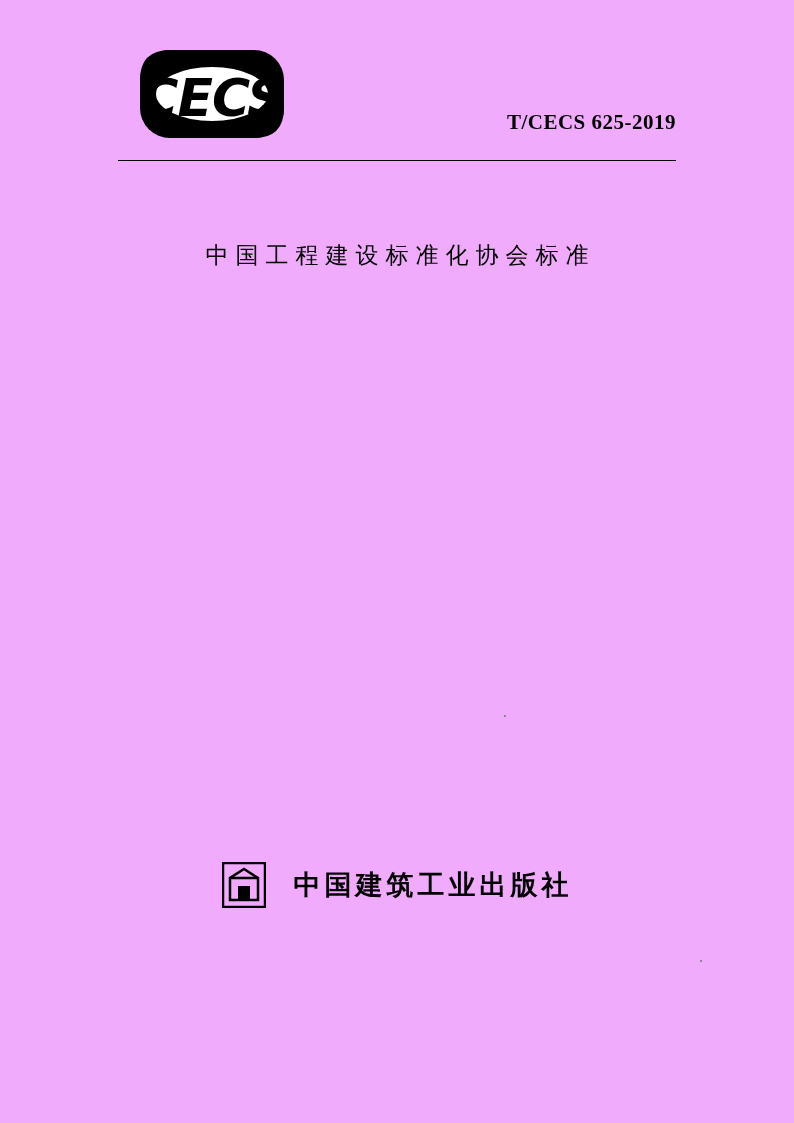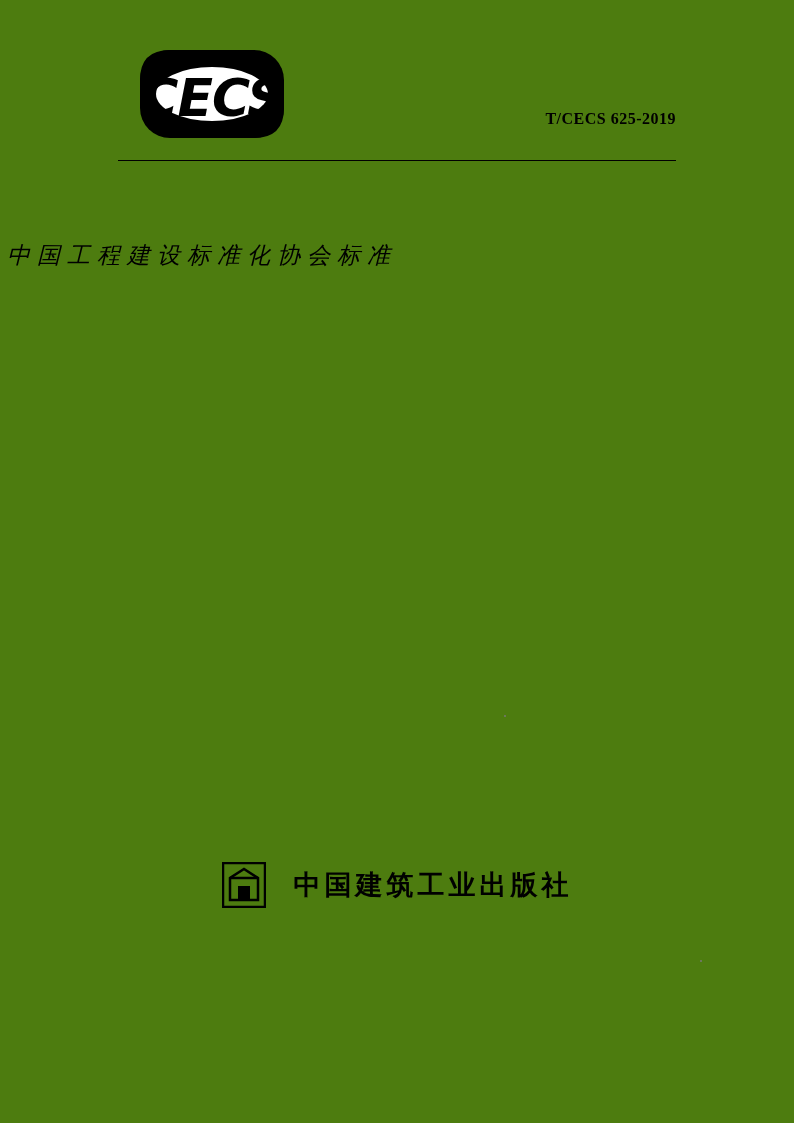--- a/index.html
+++ b/index.html
@@ -13,21 +13,21 @@
     font-family: "Liberation Serif", serif;
     color: #000000;
     position: relative;
     overflow: hidden;
   }
 
   .page {
     position: relative;
     width: 794px;
     height: 1123px;
-    background: #4d7c0f;
+    background: #f0abfc;
   }
 
   
   .header {
     position: absolute;
     left: 118px;
     top: 48px;
     width: 558px;
     height: 108px;
   }
@@ -39,47 +39,46 @@
     height: 92px;
   }
   .logo svg { display: block; }
 
   .std-number {
     position: absolute;
     right: 0px;
     top: 62px;
     font-family: "Liberation Serif", serif;
     font-weight: bold;
-    font-size: 16px;
+    font-size: 21px;
     letter-spacing: 0.5px;
     white-space: nowrap;
   }
 
   .header-rule {
     position: absolute;
     left: 118px;
     top: 160px;
     width: 558px;
     height: 0;
     border-top: 1.2px solid #000;
   }
 
   
   .assoc-line {
     position: absolute;
     left: 0;
     top: 240px;
     width: 794px;
-    text-align: left;
+    text-align: center;
     font-family: "DejaVu Sans", sans-serif;
     font-size: 23px;
     letter-spacing: 7px;
     text-indent: 7px;
     color: #000;
-    font-style: italic;
   }
 
   .main-title {
     position: absolute;
     left: 0;
     top: 338px;
     width: 794px;
     text-align: center;
     font-family: "DejaVu Sans", sans-serif;
     font-weight: bold;

